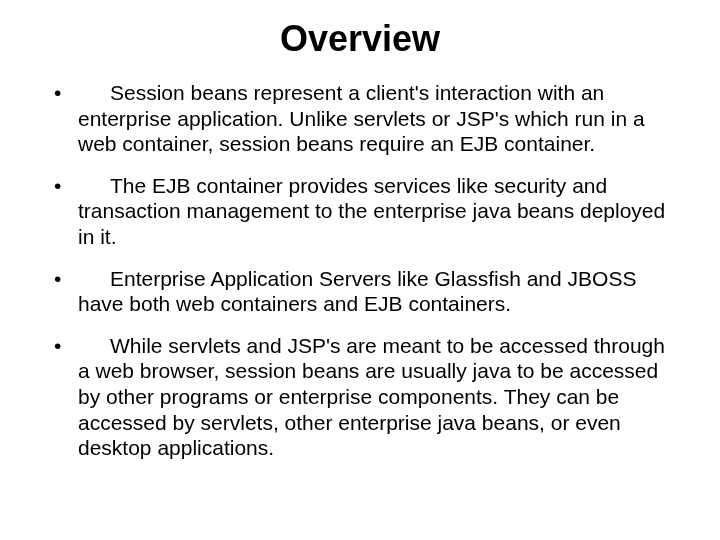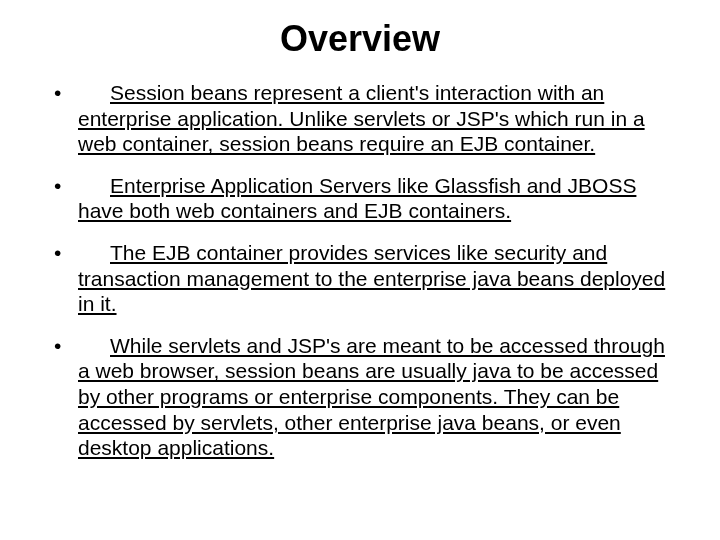--- a/index.html
+++ b/index.html
@@ -27,21 +27,20 @@
     list-style: none;
     margin: 0;
     padding: 0 10px 0 24px;
     font-size: 21px;
     line-height: 1.22;
   }
   ul.bullets li {
     position: relative;
     padding-left: 24px;
     margin: 16px 0 2px 0;
-    text-decoration: underline;
   }
   ul.bullets li::before {
     content: "•";
     position: absolute;
     left: 0;
     top: 0;
     font-size: 21px;
   }
   ul.bullets li .lead {
     display: inline-block;
@@ -49,17 +48,17 @@
   }
 </style>
 </head>
 <body>
 
 <div class="slide">
   <div class="title">Overview</div>
 
   <ul class="bullets">
     <li><span class="lead"></span><span>Session beans represent a client's interaction with an enterprise application.  Unlike servlets or JSP's which run in a web container, session beans require an EJB container.</span></li>
+    <li><span class="lead"></span><span>The EJB container provides services like security and transaction management to the enterprise java beans deployed in it.</span></li>
     <li><span class="lead"></span><span>Enterprise Application Servers like Glassfish and JBOSS have both web containers and EJB containers.</span></li>
-    <li><span class="lead"></span><span>The EJB container provides services like security and transaction management to the enterprise java beans deployed in it.</span></li>
     <li><span class="lead"></span><span>While servlets and JSP's are meant to be accessed through a web browser, session beans are usually java to be accessed by other programs or enterprise components.  They can be accessed by servlets, other enterprise java beans, or even desktop applications.</span></li>
   </ul>
 </div>
 
 </body></html>

